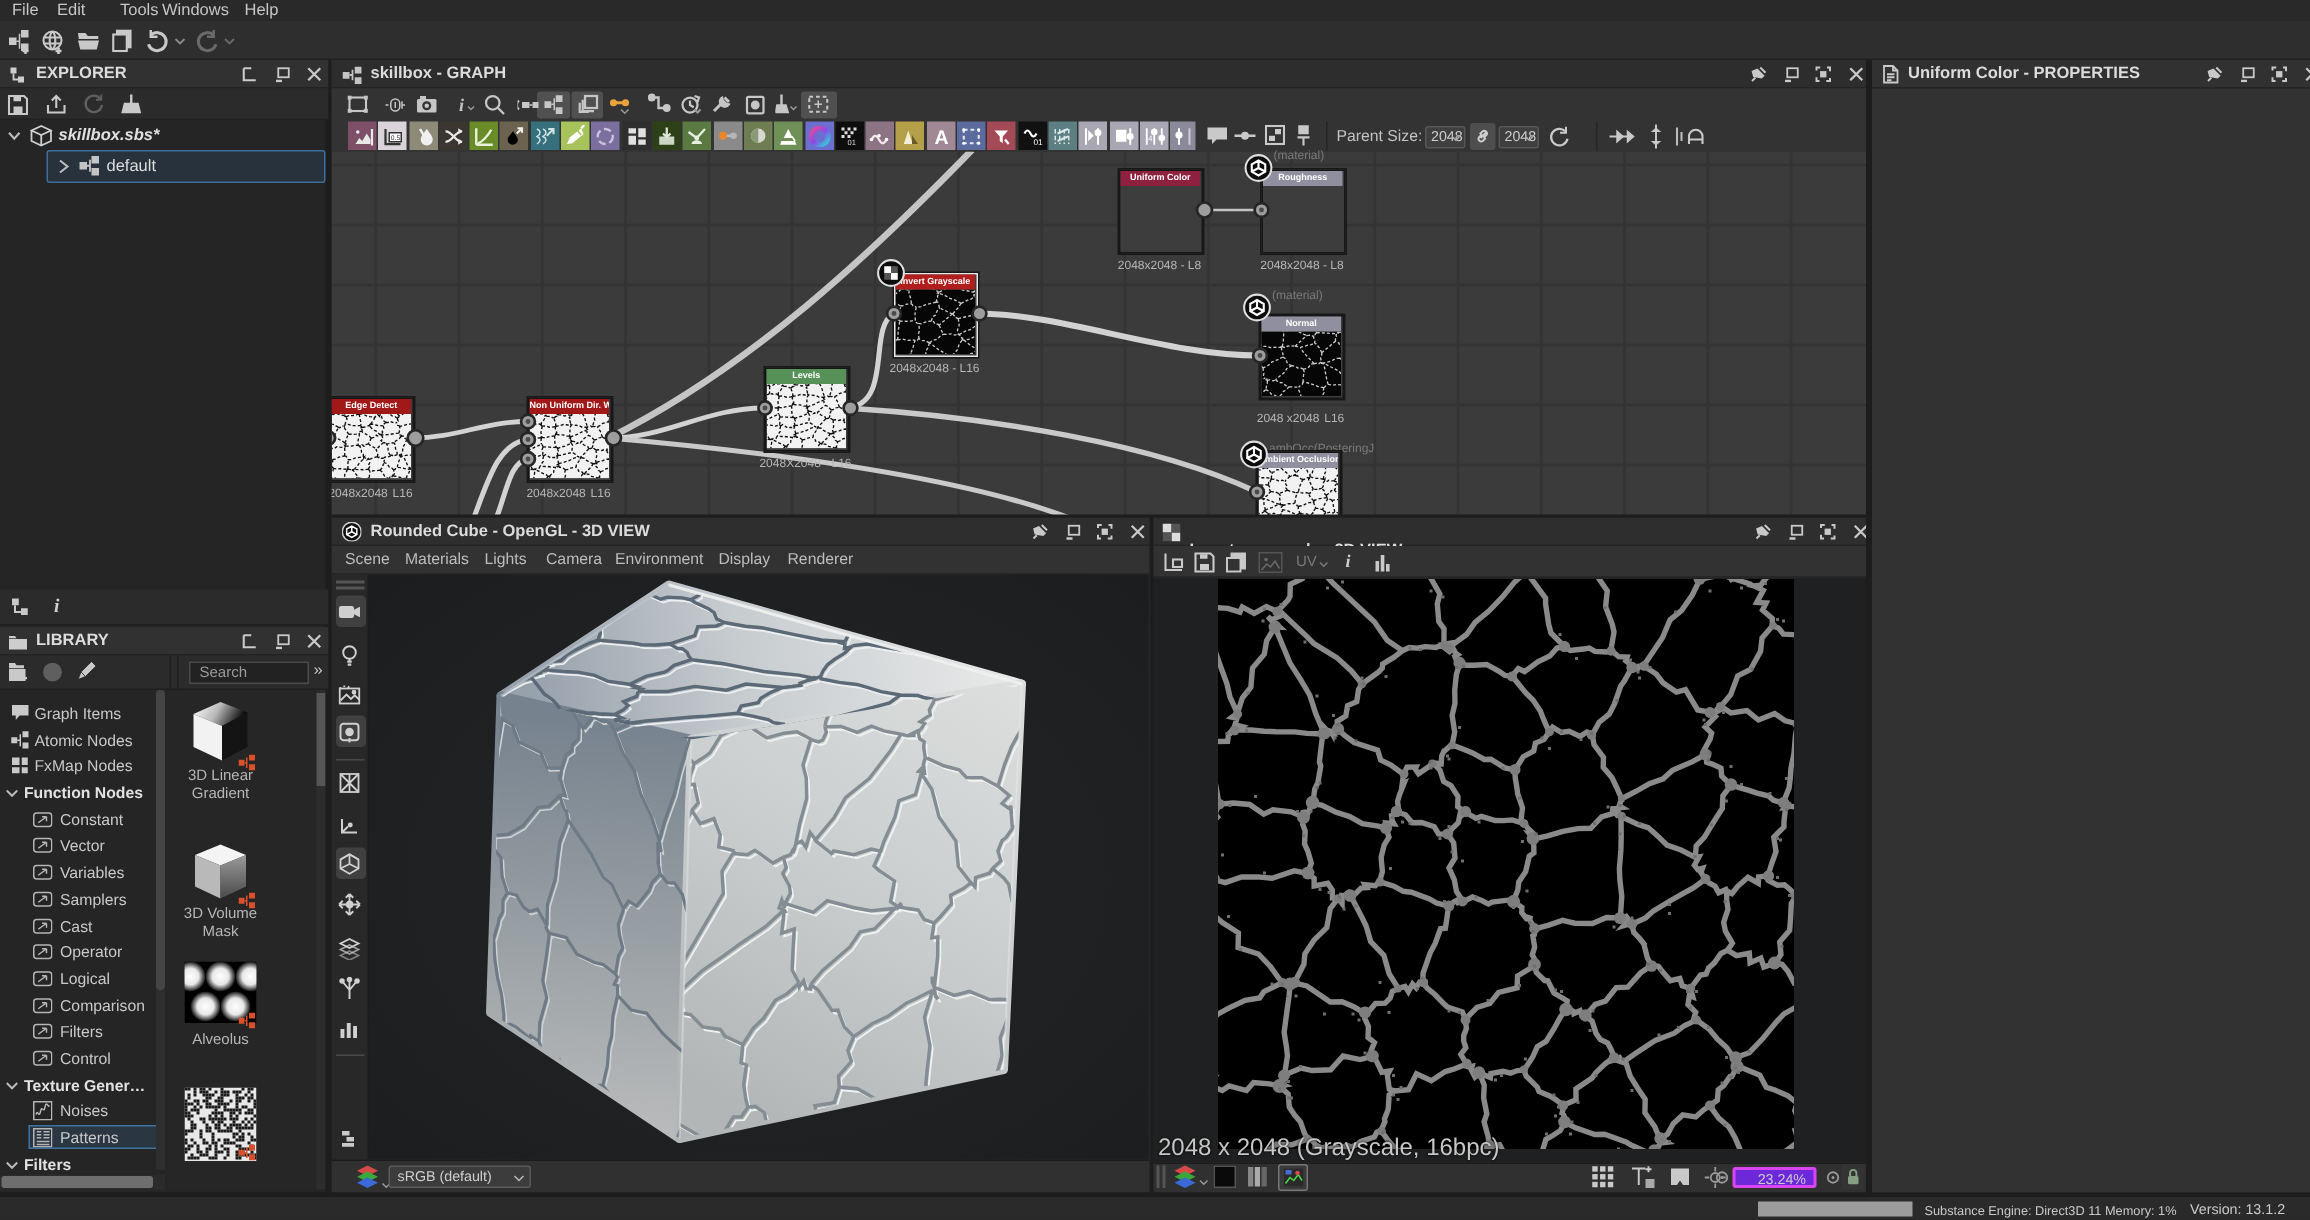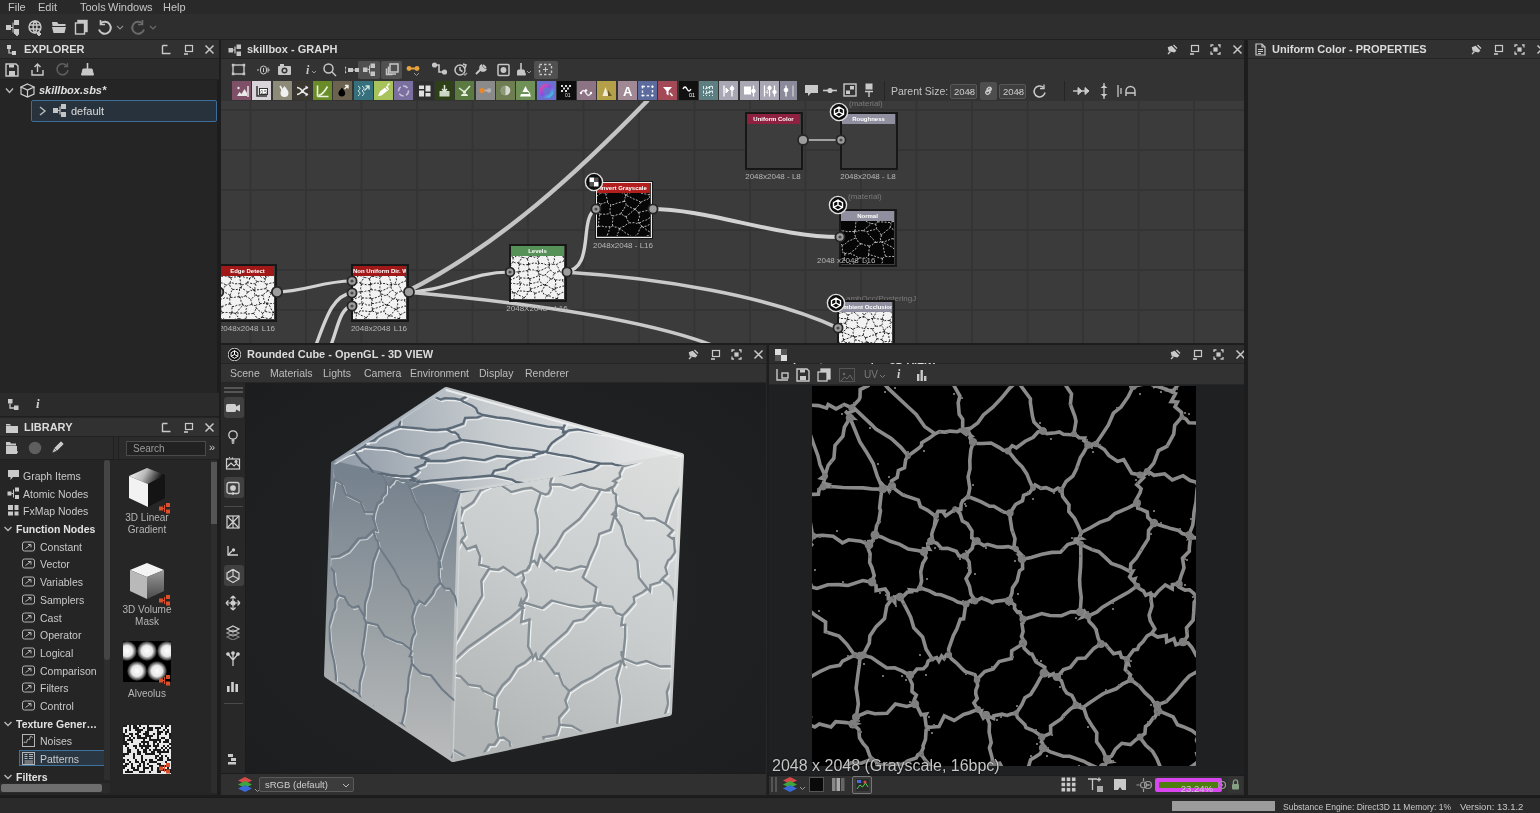--- a/index.html
+++ b/index.html
@@ -1160,21 +1160,21 @@
   </svg>
 <div class="ab" style="left:840px;top:210px;width:56px;height:56px;border:1.5px solid #161616;background:#3d3d3d;box-shadow:0 0 0 1px #181818">
 <div class="ab" style="left:0;top:0;width:53px;height:10px;overflow:hidden;background:#8f8fa0;color:#fff;font-size:6px;font-weight:bold;text-align:center;line-height:11px;white-space:nowrap;overflow:hidden">Normal</div>
 <div class="ab" style="left:0;top:10px;width:53px;height:43px;overflow:hidden">
       <svg width="53" height="43" viewBox="0 0 53 43" style="position:absolute;left:0;top:0">
         <rect width="53" height="43" fill="#060606"></rect>
         <path d="M41.5,37.4L41.1,40.1L41.7,40.7L40.8,42.5L41.0,43.9M41.5,37.4L42.2,37.0L43.0,36.1L43.5,35.8L44.4,35.2M44.4,35.2L47.1,35.8L50.5,35.3L53.9,35.7L54.1,35.5M54.1,43.9L54.0,43.9L52.6,43.9L50.9,43.9L49.4,43.9M54.1,21.8L54.1,20.7L54.1,19.3L54.1,19.2L52.1,17.7M54.1,31.2L54.1,29.4L51.5,26.3L46.0,23.5L41.2,21.0M52.1,17.7L49.8,17.9L46.2,19.8L44.1,20.4L41.2,21.0M54.1,11.5L54.1,13.6L53.3,14.3L53.5,16.3L52.1,17.7M44.4,35.2L43.4,31.4L42.7,28.0L42.1,24.3L41.0,21.0M41.0,21.0L42.0,21.3L40.5,21.5L41.3,20.9L41.2,21.0M54.1,3.4L54.1,2.5L54.1,1.8L54.1,0.9L51.4,0.2M51.4,0.2L51.8,-0.9L51.9,-0.9L52.1,-0.9L51.8,-0.9M54.1,11.5L53.6,10.6L52.0,8.8L51.6,7.7L49.4,6.4M51.4,0.2L51.3,0.9L50.9,0.6L50.3,1.6L50.0,1.5M49.4,6.4L49.2,5.1L50.3,3.9L49.7,2.5L50.0,1.5M36.8,0.8L40.0,0.9L43.8,1.1L45.8,1.3L50.0,1.5M36.8,0.8L36.4,-0.9L35.3,-0.9L35.6,-0.9L34.7,-0.9M13.3,10.6L9.9,10.5L5.9,10.7L3.8,9.9L-0.1,10.0M13.3,10.6L13.4,12.0L13.9,13.6L14.4,15.7L14.3,17.0M14.3,17.0L10.5,18.9L7.0,20.3L4.4,22.7L1.2,24.3M1.2,24.3L-0.3,22.9L-1.1,22.1L-1.1,20.0L-1.1,19.2M-1.1,19.2L-1.1,17.1L-1.1,14.1L-0.7,13.0L-0.1,10.0M-1.1,32.0L-1.1,32.3L-1.1,31.6L-0.6,31.5L2.3,31.3M1.2,24.3L1.1,25.4L1.6,27.8L1.2,29.7L2.3,31.3M13.8,10.0L14.5,6.9L14.6,5.2L14.7,2.9L14.9,0.4M13.8,10.0L16.1,10.9L17.2,9.8L19.6,9.6L22.4,9.8M21.5,-0.9L20.0,-0.9L18.6,-0.6L17.0,-0.4L14.9,0.4M21.5,-0.9L24.1,-0.3L26.4,0.9L28.3,1.9L30.5,2.6M22.4,9.8L24.2,8.1L26.5,6.1L28.8,3.9L30.5,2.6M36.8,0.8L35.9,1.7L35.6,2.1L35.4,1.8L34.6,2.9M29.8,-0.9L27.3,-0.9L25.0,-0.9L23.7,-0.9L21.5,-0.9M30.5,2.6L32.0,2.6L32.1,2.4L33.2,3.1L34.6,2.9M40.2,14.1L39.4,12.5L38.5,10.9L36.5,8.4L35.3,7.8M40.2,14.1L40.1,16.0L39.3,17.0L39.7,19.2L39.7,20.4M39.7,20.4L38.0,21.6L37.5,21.0L36.1,21.2L35.1,21.5M35.1,21.5L33.1,19.3L30.5,16.7L27.7,13.5L25.8,10.8M25.8,10.8L27.0,10.3L30.3,9.3L33.3,8.7L35.3,7.8M49.4,6.4L46.9,8.4L45.1,10.3L42.5,12.1L40.2,14.1M34.6,2.9L35.0,4.9L35.0,5.6L35.6,6.6L35.3,7.8M41.0,21.0L40.1,21.2L40.0,20.7L39.8,20.7L39.7,20.4M22.4,9.8L23.0,9.8L24.8,10.5L25.5,10.7L25.8,10.8M13.8,10.0L14.2,10.0L13.0,10.3L13.3,10.8L13.3,10.6M14.3,17.0L16.4,18.3L16.8,20.2L18.1,22.0L20.3,22.8M35.1,21.5L32.9,21.6L31.8,23.4L30.5,24.6L27.9,25.1M27.9,25.1L25.7,24.0L24.2,24.4L22.6,23.2L20.3,22.8M41.5,37.4L38.3,36.9L33.9,35.2L31.6,34.5L27.7,33.5M27.9,25.1L28.5,27.0L28.1,28.5L27.8,31.4L27.7,33.5M3.9,32.8L3.6,32.3L3.6,31.8L2.8,32.0L2.3,31.3M3.9,32.8L5.6,32.1L6.6,32.7L7.7,32.9L9.3,32.2M20.3,22.8L16.8,24.8L15.2,27.4L11.6,30.2L9.3,32.2M14.9,0.4L13.7,-0.8L12.9,-0.9L11.7,-0.9L11.2,-0.9M-1.1,-0.8L-1.1,-0.9L2.4,-0.9L6.9,-0.9L11.2,-0.9M-1.1,43.9L-1.1,43.9L-1.1,43.9L-0.7,43.9L0.9,43.9M3.9,32.8L3.9,34.4L3.5,35.5L3.1,37.8L2.8,38.8M2.8,38.8L0.9,40.4L-1.1,41.0L-1.1,42.6L-1.1,43.9M-0.1,10.0L-0.4,8.5L-1.1,7.3L-1.1,6.7L-1.1,5.3M26.5,43.9L26.3,42.9L25.8,41.4L24.9,39.2L24.8,37.1M18.5,36.9L20.2,36.9L20.7,37.1L22.3,37.1L24.8,37.1M18.5,36.9L16.1,39.0L14.4,40.2L13.3,42.1L10.7,43.9M10.7,43.9L11.2,43.9L11.8,43.9L13.3,43.9L12.9,43.9M27.7,33.5L27.3,35.0L26.2,35.5L25.6,36.3L24.8,37.1M9.3,32.2L11.6,33.9L14.0,34.3L16.1,36.0L18.5,36.9M2.8,38.8L4.7,39.6L6.6,41.8L9.3,42.7L10.7,43.9" fill="none" stroke="#c9c9c9" stroke-width="0.9" stroke-dasharray="2,1.4"></path>
       </svg>
     </div>
 </div>
-<div class="ab" style="left:817px;top:256px;width:100px;font-size:8px;color:#b6b6b6;white-space:nowrap">2048 x2048  L16</div>
+<div class="ab" style="left:817px;top:274px;width:100px;text-align:center;font-size:8px;color:#b6b6b6;white-space:nowrap">2048 x2048  L16</div>
 <svg class="ab" style="left:828px;top:195px" width="20" height="20" viewBox="-10 -10 20 20">
 <circle r="8.6" fill="#0c0c0c" stroke="#dedede" stroke-width="1.4"></circle>
     <path d="M0 -5 L4.5 -2.4 V2.4 L0 5 L-4.5 2.4 V-2.4 Z M0 -5 V0 M0 0 L4.3 2.3 M0 0 L-4.3 2.3" fill="none" stroke="#fff" stroke-width="1.4"></path>
   </svg>
 <span class="ab" style="left:849px;top:99px;font-size:8px;color:#7a7a7a">(material)</span>
 <span class="ab" style="left:848px;top:192px;font-size:8px;color:#7a7a7a">(material)</span>
 <span class="ab" style="left:846px;top:294px;font-size:8px;color:#7a7a7a">ambOcc(PosteringJ</span>
 <div class="ab" style="left:755px;top:200px;width:489px;height:144px;overflow:hidden">
     <div class="ab" style="left:-755px;top:-200px">
       <div class="ab" style="left:838px;top:301px;width:56px;height:56px;border:1.5px solid #161616;background:#3d3d3d;box-shadow:0 0 0 1px #181818">
@@ -1537,21 +1537,21 @@
     <svg class="ab" style="left:366px;top:432px" width="17" height="16" viewBox="0 0 17 16">
       <g stroke="#9a9a9a" fill="none" stroke-width="1.2">
         <circle cx="8.5" cy="8" r="3"></circle>
         <path d="M8.5 1 v3 M8.5 12 v3 M1.5 8 h3 M12.5 8 h3"></path>
       </g>
     </svg>
     <svg class="ab" style="left:374px;top:435px" width="10" height="10">
       <circle cx="5" cy="5" r="3.5" fill="none" stroke="#999" stroke-width="1.2"></circle>
       <circle cx="5" cy="5" r="1" fill="#999"></circle>
     </svg>
-    <div class="ab" style="left:386px;top:432.5px;width:67px;height:14px;background:#4d7c0f;border:4px solid #d946ef;border-radius:2px">
+    <div class="ab" style="left:386px;top:432.5px;width:56px;height:14px;background:#6d28d9;border:2px solid #d946ef;border-radius:2px">
       <span style="position:absolute;right:5px;top:1px;font-size:9.5px;color:#ccc">23.24%</span>
     </div>
     <svg class="ab" style="left:448px;top:435px" width="10" height="10">
       <circle cx="5" cy="5" r="3.5" fill="none" stroke="#999" stroke-width="1.2"></circle>
       <circle cx="5" cy="5" r="1" fill="#999"></circle>
     </svg>
     <div class="ab" style="left:443px;top:430px;width:0px;height:0px"></div>
   </div>
 <svg width="384" height="380" viewBox="0 0 384 380" style="position:absolute;left:812px;top:386px">
     <rect width="384" height="380" fill="#000"></rect>

